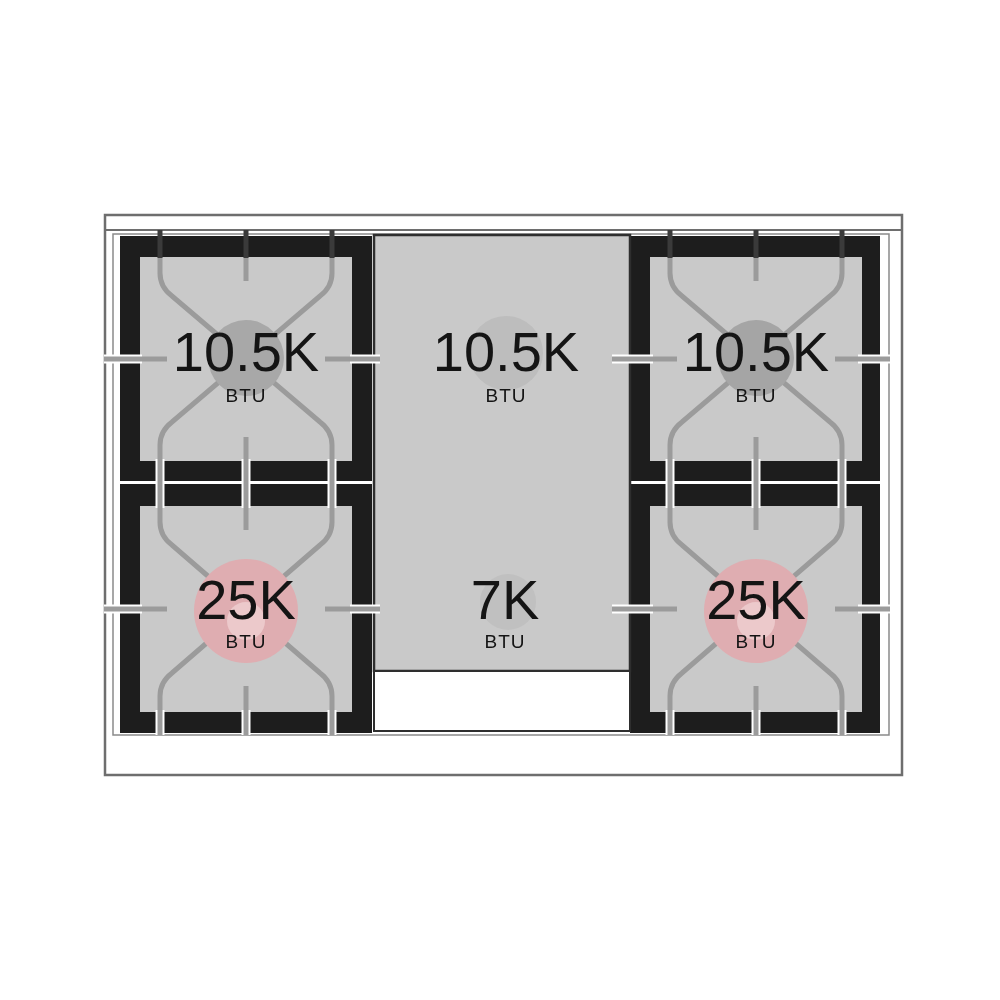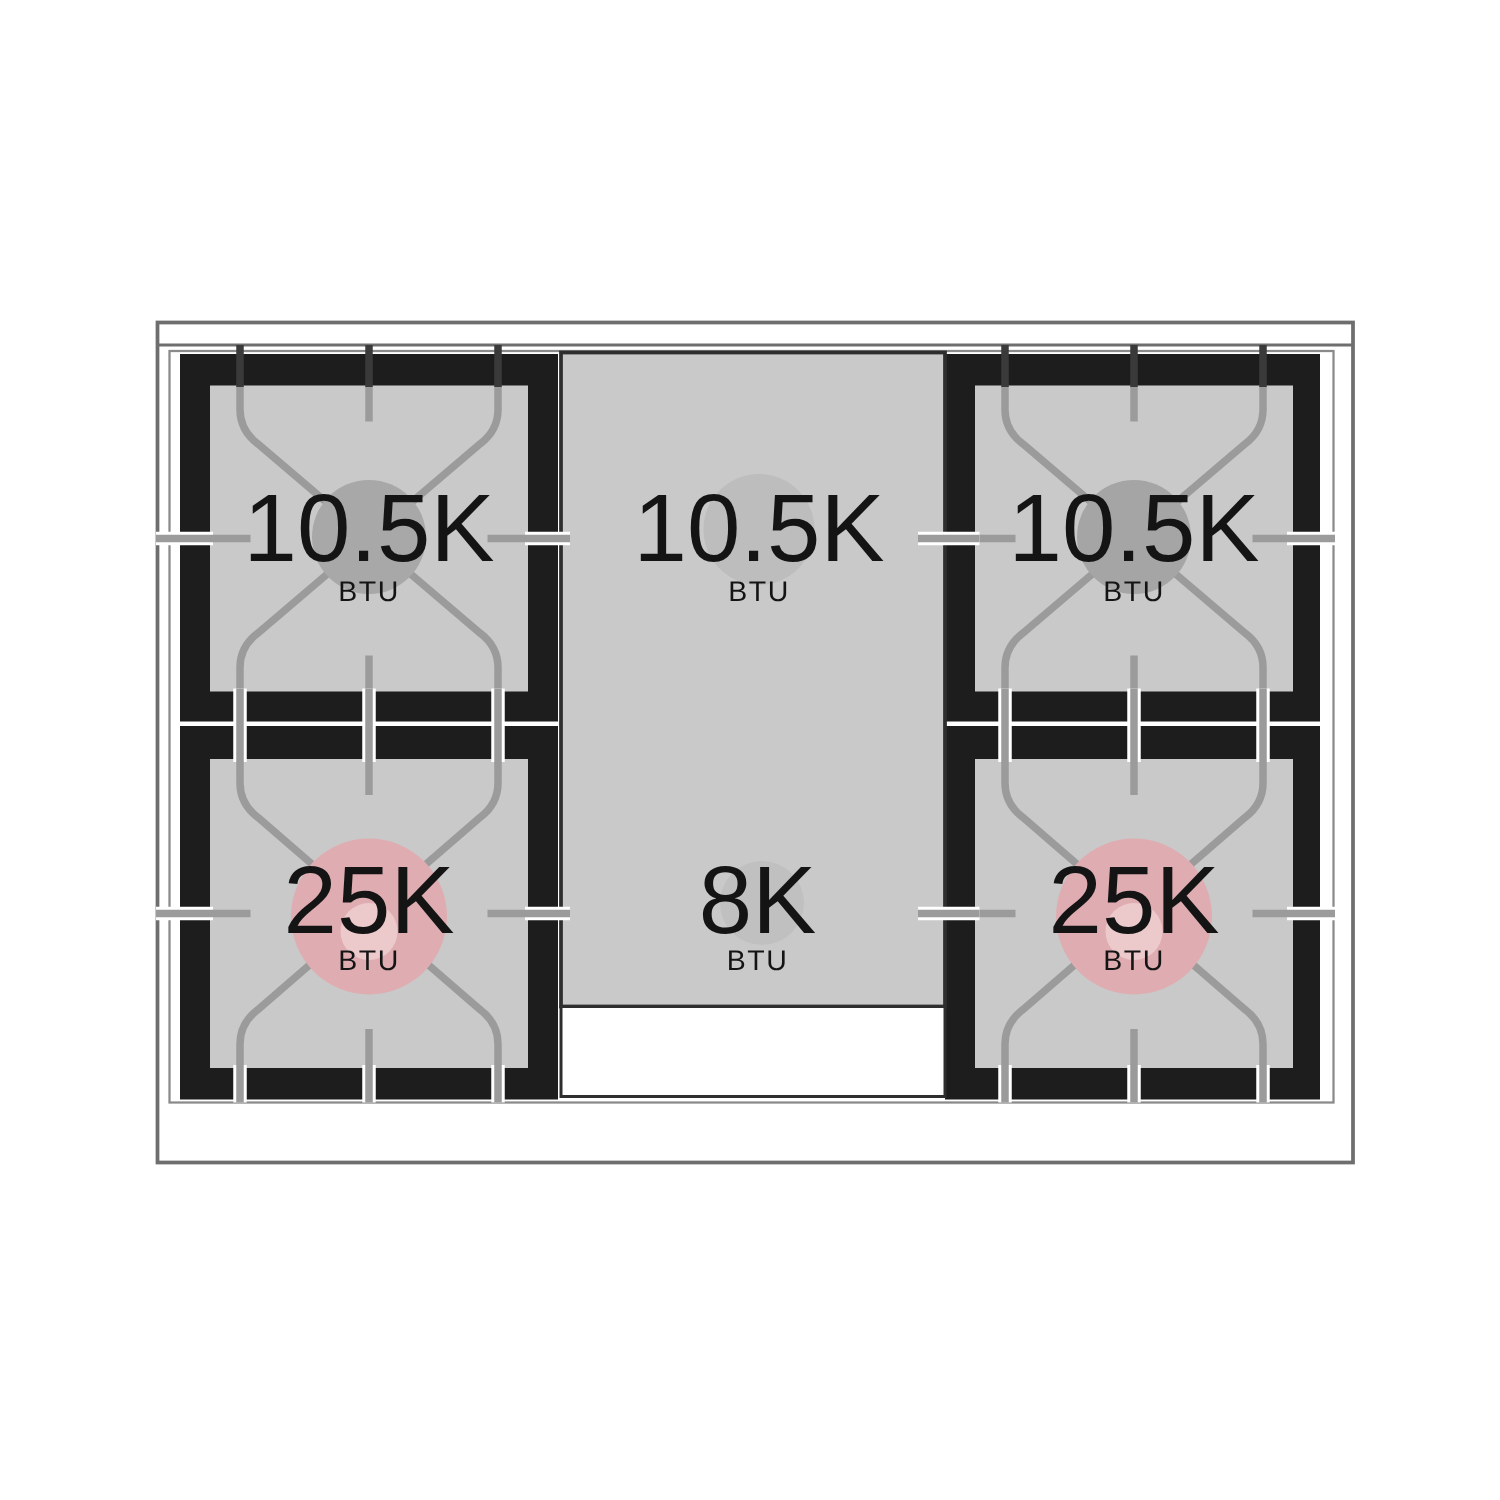--- a/index.html
+++ b/index.html
@@ -9,21 +9,21 @@
   }
   svg.scene{position:absolute;left:0;top:0;}
   .wleg{stroke:#ffffff;stroke-width:9;fill:none;}
   .gleg{stroke:#9b9b9b;stroke-width:5;fill:none;}
   .dleg{stroke:#3a3a3a;stroke-width:5;fill:none;}
   .grate{stroke:#9b9b9b;stroke-width:5;fill:none;}
   .label{
     position:absolute;transform:translate(-50%,-50%);
     color:#141414;white-space:nowrap;line-height:1;text-align:center;
   }
-  .label .num{font-size:64px;letter-spacing:0px;display:block;}
+  .label .num{font-size:56px;letter-spacing:0px;display:block;}
   .label .unit{font-size:19px;letter-spacing:1px;display:block;}
 </style>
 </head>
 <body>
 
 <div class="canvas">
 
   <svg class="scene" width="1000" height="1000" viewBox="0 0 1000 1000">
     <defs>
       <clipPath id="clipTL">
@@ -193,21 +193,21 @@
   </div>
 
   <div class="label" style="left:246px;top:600px;">
     <span class="num">25K</span>
   </div>
   <div class="label" style="left:246px;top:641px;">
     <span class="unit">BTU</span>
   </div>
 
   <div class="label" style="left:505px;top:600px;">
-    <span class="num">8K</span>
+    <span class="num">7K</span>
   </div>
   <div class="label" style="left:505px;top:641px;">
     <span class="unit">BTU</span>
   </div>
 
   <div class="label" style="left:756px;top:600px;">
     <span class="num">25K</span>
   </div>
   <div class="label" style="left:756px;top:641px;">
     <span class="unit">BTU</span>

